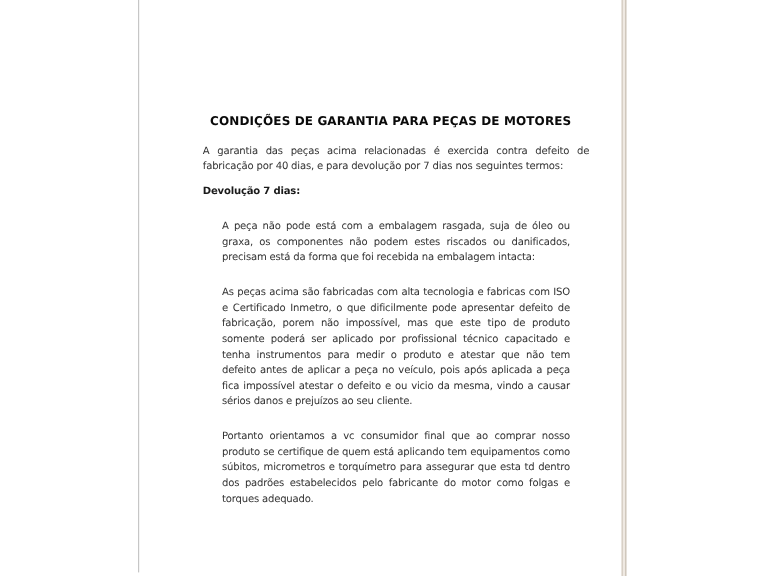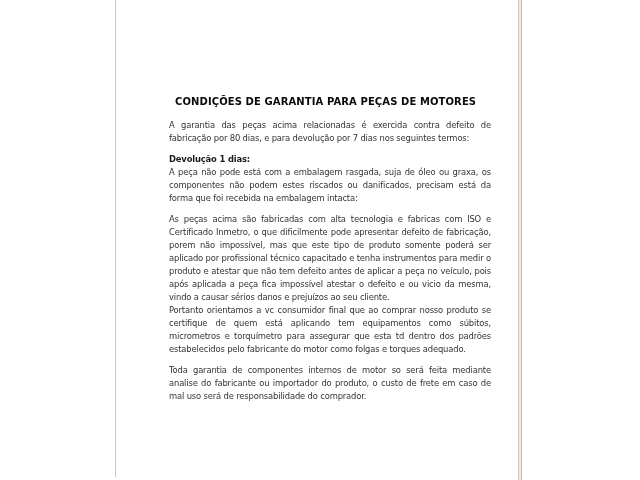--- a/index.html
+++ b/index.html
@@ -54,41 +54,40 @@
   .heading {
     font-size: 8.4px;
     line-height: 13px;
     letter-spacing: -0.15px;
     font-weight: bold;
     color: #1b1b1b;
     margin: 0;
   }
   .heading.standalone { margin: 0 0 10px 0; }
   .section { margin: 0 0 8px 0; }
-  .section .para { margin: 0; }
+  .section .para { margin: 16px; }
 </style>
 </head>
 <body>
 
 <div class="screen">
   <div class="rule-left"></div>
   <div class="rule-right"></div>
 
   <div class="doc">
     <h1 class="doc-title">CONDIÇÕES DE GARANTIA PARA PEÇAS DE MOTORES</h1>
 
 
-    <p class="para">A garantia das peças acima relacionadas é exercida contra defeito de fabricação por 80 dias, e para devolução por 7 dias nos seguintes termos:</p>
+    <p class="para">A garantia das peças acima relacionadas é exercida contra defeito de fabricação por 40 dias, e para devolução por 7 dias nos seguintes termos:</p>
 
     <div class="section">
-      <h2 class="heading">Devolução 1 dias:</h2>
+      <h2 class="heading">Devolução 7 dias:</h2>
       <p class="para">A peça não pode está com a embalagem rasgada, suja de óleo ou graxa, os componentes não podem estes riscados ou danificados, precisam está da forma que foi recebida na embalagem intacta:</p>
     </div>
 
 
     <div class="section">
       <p class="para">As peças acima são fabricadas com alta tecnologia e fabricas com ISO e Certificado Inmetro, o que dificilmente pode apresentar defeito de fabricação, porem não impossível, mas que este tipo de produto somente poderá ser aplicado por profissional técnico capacitado e tenha instrumentos para medir o produto e atestar que não tem defeito antes de aplicar a peça no veículo, pois após aplicada a peça fica impossível atestar o defeito e ou vicio da mesma, vindo a causar sérios danos e prejuízos ao seu cliente.</p>
       <p class="para">Portanto orientamos a vc consumidor final que ao comprar nosso produto se certifique de quem está aplicando tem equipamentos como súbitos, micrometros e torquímetro para assegurar que esta td dentro dos padrões estabelecidos pelo fabricante do motor como folgas e torques adequado.</p>
     </div>
 
-    <p class="para">Toda garantia de componentes internos de motor so será feita mediante analise do fabricante ou importador do produto, o custo de frete em caso de mal uso será de responsabilidade do comprador.</p>
   </div>
 </div>
 
 </body></html>

